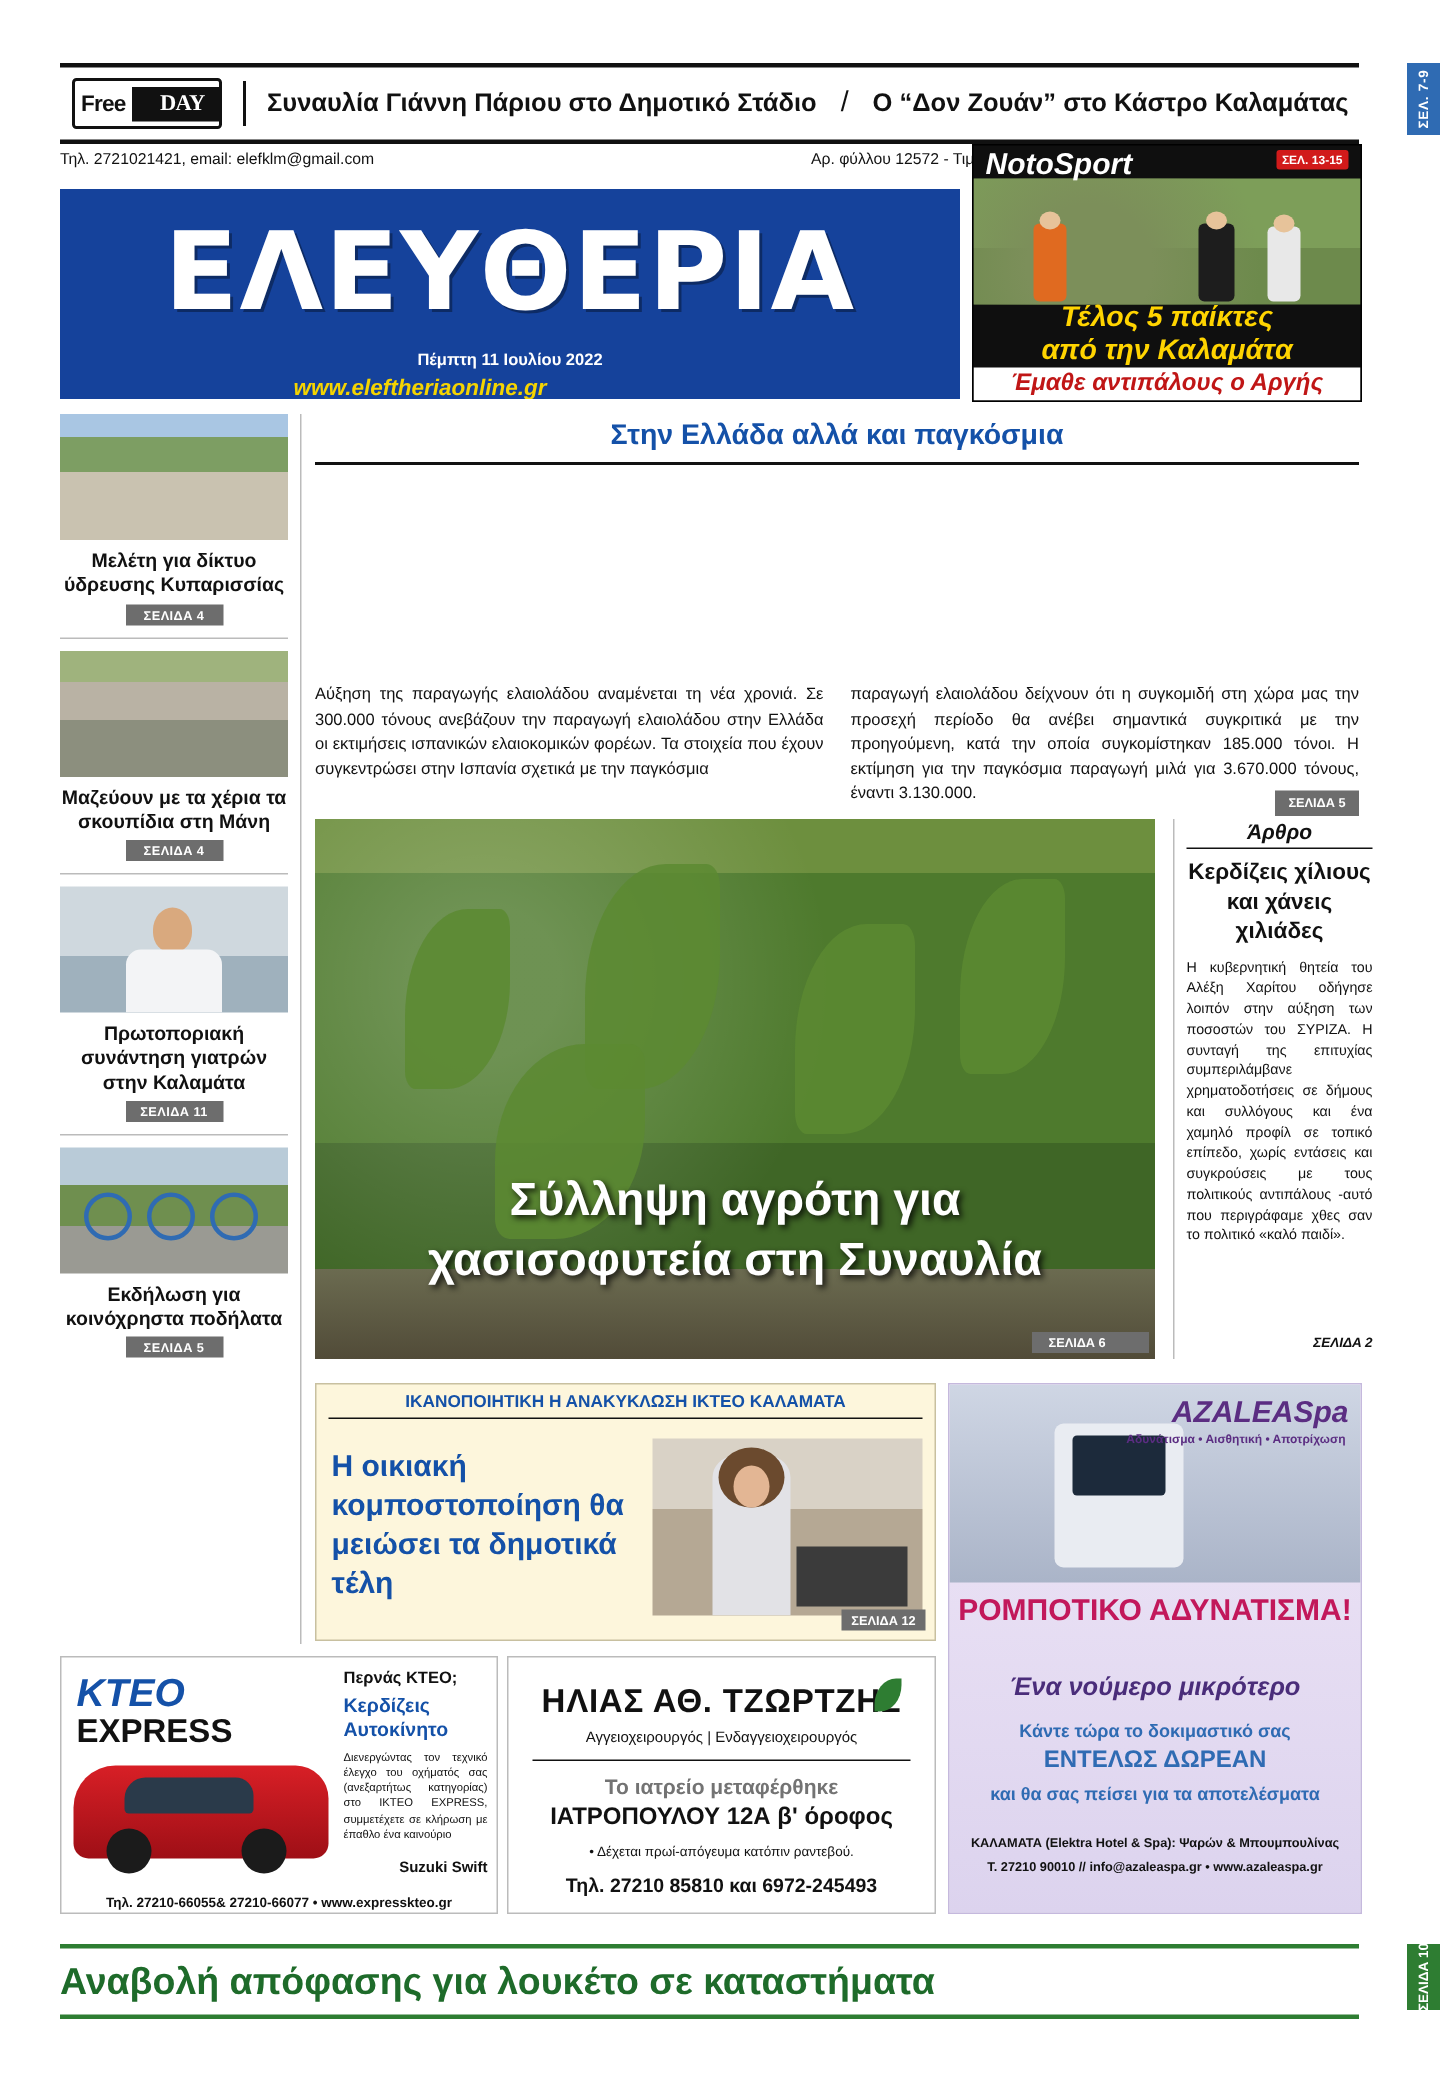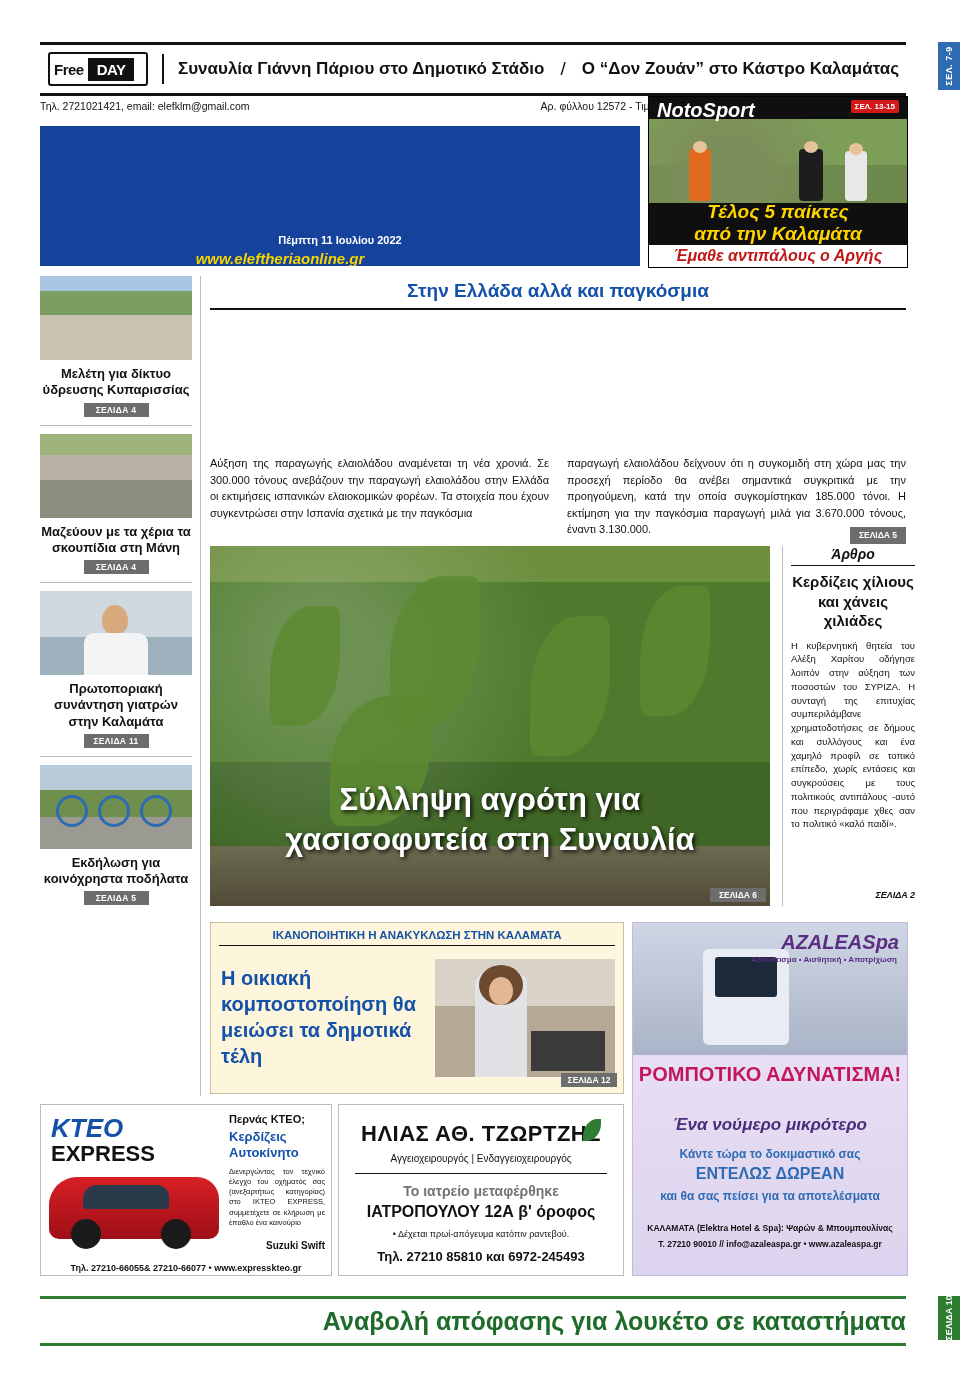--- a/index.html
+++ b/index.html
@@ -20,21 +20,21 @@
     position:absolute;left:40px;top:42px;width:866px;height:48px;
     border-top:3px solid #111;border-bottom:3px solid #111;
     display:flex;align-items:center;
   }
   .freeday{
     width:96px;height:30px;margin-left:8px;display:flex;align-items:center;
     border:2px solid #111;border-radius:3px;overflow:hidden;
     font-size:15px;font-weight:bold;
   }
   .freeday .f{background:#fff;color:#111;padding:3px 4px;letter-spacing:-.5px;}
-  .freeday .d{background:#111;color:#fff;padding:3px 9px;letter-spacing:-.5px;}
+  .freeday .d{background:#111;color:#fff;padding:3px 19px;letter-spacing:-.5px;font-family:Liberation Serif, serif;}
   .topstrip .divv{width:2px;height:30px;background:#111;margin:0 14px;}
   .topheadline{
     font-size:17px;font-weight:bold;color:#111;white-space:nowrap;
   }
   .slash{font-size:19px;color:#111;margin:0 16px;}
   .sidebarflag{
     position:absolute;right:0;top:42px;width:22px;height:48px;
     background:#2f6bb3;color:#fff;
     display:flex;align-items:center;justify-content:center;
   }
@@ -169,21 +169,21 @@
   }
   .mp-cap1,.mp-cap2{
     position:absolute;left:0;width:560px;text-align:center;
     color:#fff;font-size:31px;font-weight:bold;
     text-shadow:2px 2px 4px rgba(0,0,0,.85);
   }
   .mp-cap1{top:236px;}
   .mp-cap2{top:276px;}
   .mp-tag{
     position:absolute;right:4px;bottom:4px;width:56px;background:#6d6d6d;color:#fff;
-    font-size:8.5px;font-weight:bold;text-align:center;padding:2px 0;
+    font-size:8.5px;font-weight:bold;text-align:left;padding:2px 11px;
   }
   
   .arthro{
     position:absolute;left:782px;top:546px;width:124px;height:360px;
     border-left:1px solid #bbb;padding-left:8px;
   }
   .arthro-title{
     text-align:center;font-size:14px;font-weight:bold;font-style:italic;color:#111;
     border-bottom:1px solid #111;padding-bottom:3px;margin-bottom:6px;
   }
@@ -274,21 +274,21 @@
   .doc-spec{position:absolute;left:0;top:48px;width:284px;text-align:center;font-size:10px;color:#111;}
   .doc-rule{position:absolute;left:16px;top:68px;width:252px;height:1px;background:#111;}
   .doc-l1{position:absolute;left:0;top:78px;width:284px;text-align:center;font-size:14px;font-weight:bold;color:#737373;}
   .doc-l2{position:absolute;left:0;top:98px;width:284px;text-align:center;font-size:16px;font-weight:bold;color:#111;}
   .doc-l3{position:absolute;left:0;top:124px;width:284px;text-align:center;font-size:9px;color:#111;}
   .doc-l4{position:absolute;left:0;top:144px;width:284px;text-align:center;font-size:13px;font-weight:bold;color:#111;}
   
   .bottombar{
     position:absolute;left:40px;top:1296px;width:866px;height:44px;
     background:#fff;border-top:3px solid #2e7d32;border-bottom:3px solid #2e7d32;
-    display:flex;align-items:center;justify-content:flex-end;
+    display:flex;align-items:center;justify-content:flex-start;
   }
   .bottombar .btext{color:#1e6b2a;font-size:25px;font-weight:bold;}
   .bottomflag{
     position:absolute;right:0;top:1296px;width:22px;height:44px;background:#2e7d32;color:#fff;
     display:flex;align-items:center;justify-content:center;
   }
   .bottomflag span{transform:rotate(-90deg);white-space:nowrap;font-size:9px;font-weight:bold;}
 </style>
 </head>
 <body>
@@ -306,20 +306,21 @@
     <div class="topheadline">Ο “Δον Ζουάν” στο Κάστρο Καλαμάτας</div>
   </div>
   <div class="sidebarflag">
     <span>ΣΕΛ. 7-9</span>
   </div>
 
   <div class="infoline">Τηλ. 2721021421, email: elefklm@gmail.com</div>
   <div class="issueline">Αρ. φύλλου 12572  -  Τιμή 1€</div>
 
   <div class="masthead">
+    <div class="logo">ΕΛΕΥΘΕΡΙΑ</div>
     <div class="mdate">Πέμπτη 11 Ιουλίου 2022</div>
     <div class="msite">www.eleftheriaonline.gr</div>
   </div>
 
   <div class="sportbox">
     <div class="sphoto">
       <div class="p1"></div>
       <div class="p1h"></div>
       <div class="p2"></div>
       <div class="p2h"></div>
@@ -392,21 +393,21 @@
   </div>
 
   <div class="arthro">
     <div class="arthro-title">Άρθρο</div>
     <div class="arthro-head">Κερδίζεις χίλιους και χάνεις χιλιάδες</div>
     <div class="arthro-body">Η κυβερνητική θητεία του Αλέξη Χαρίτου οδήγησε λοιπόν στην αύξηση των ποσοστών του ΣΥΡΙΖΑ. Η συνταγή της επιτυχίας συμπεριλάμβανε χρηματοδοτήσεις σε δήμους και συλλόγους και ένα χαμηλό προφίλ σε τοπικό επίπεδο, χωρίς εντάσεις και συγκρούσεις με τους πολιτικούς αντιπάλους -αυτό που περιγράφαμε χθες σαν το πολιτικό «καλό παιδί».</div>
     <div class="arthro-tag">ΣΕΛΙΔΑ 2</div>
   </div>
 
   <div class="compost">
-    <div class="compost-kicker">ΙΚΑΝΟΠΟΙΗΤΙΚΗ Η ΑΝΑΚΥΚΛΩΣΗ ΣΤΗΝ ΚΑΛΑΜΑΤΑ</div>
+    <div class="compost-kicker">ΙΚΑΝΟΠΟΙΗΤΙΚΗ Η ΑΝΑΚΥΚΛΩΣΗ ΙΚΤΕΟ ΚΑΛΑΜΑΤΑ</div>
     <div class="compost-head">Η οικιακή κομποστοποίηση θα μειώσει τα δημοτικά τέλη</div>
     <div class="compost-photo">
       <div class="woman"></div>
       <div class="hair"></div>
       <div class="face"></div>
       <div class="box"></div>
     </div>
     <div class="compost-tag">ΣΕΛΙΔΑ 12</div>
   </div>
 

